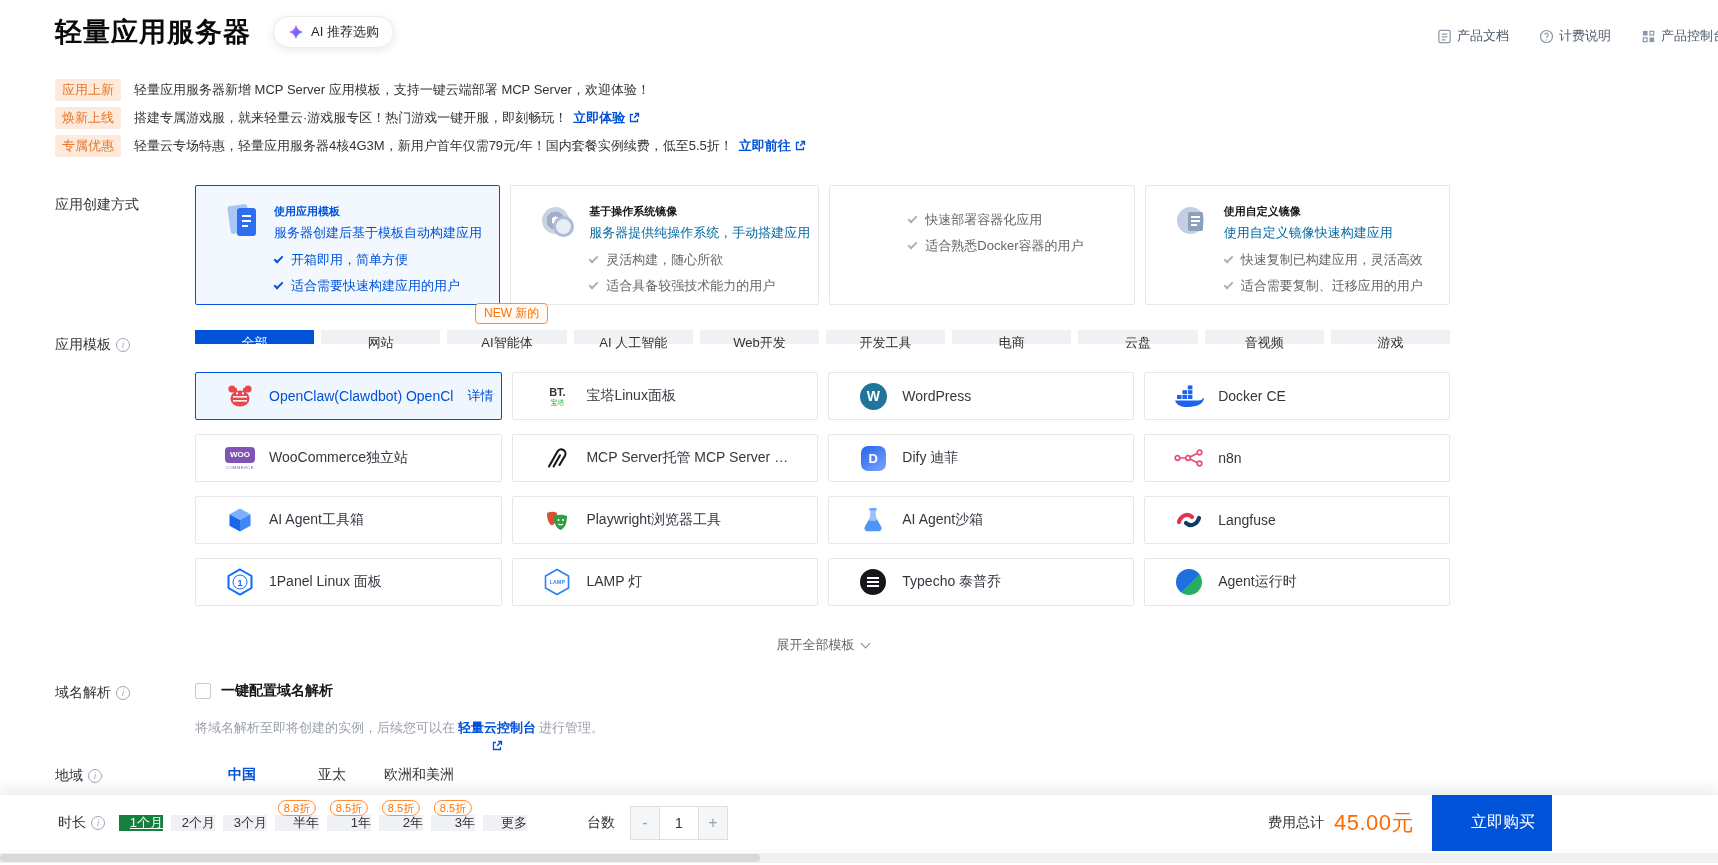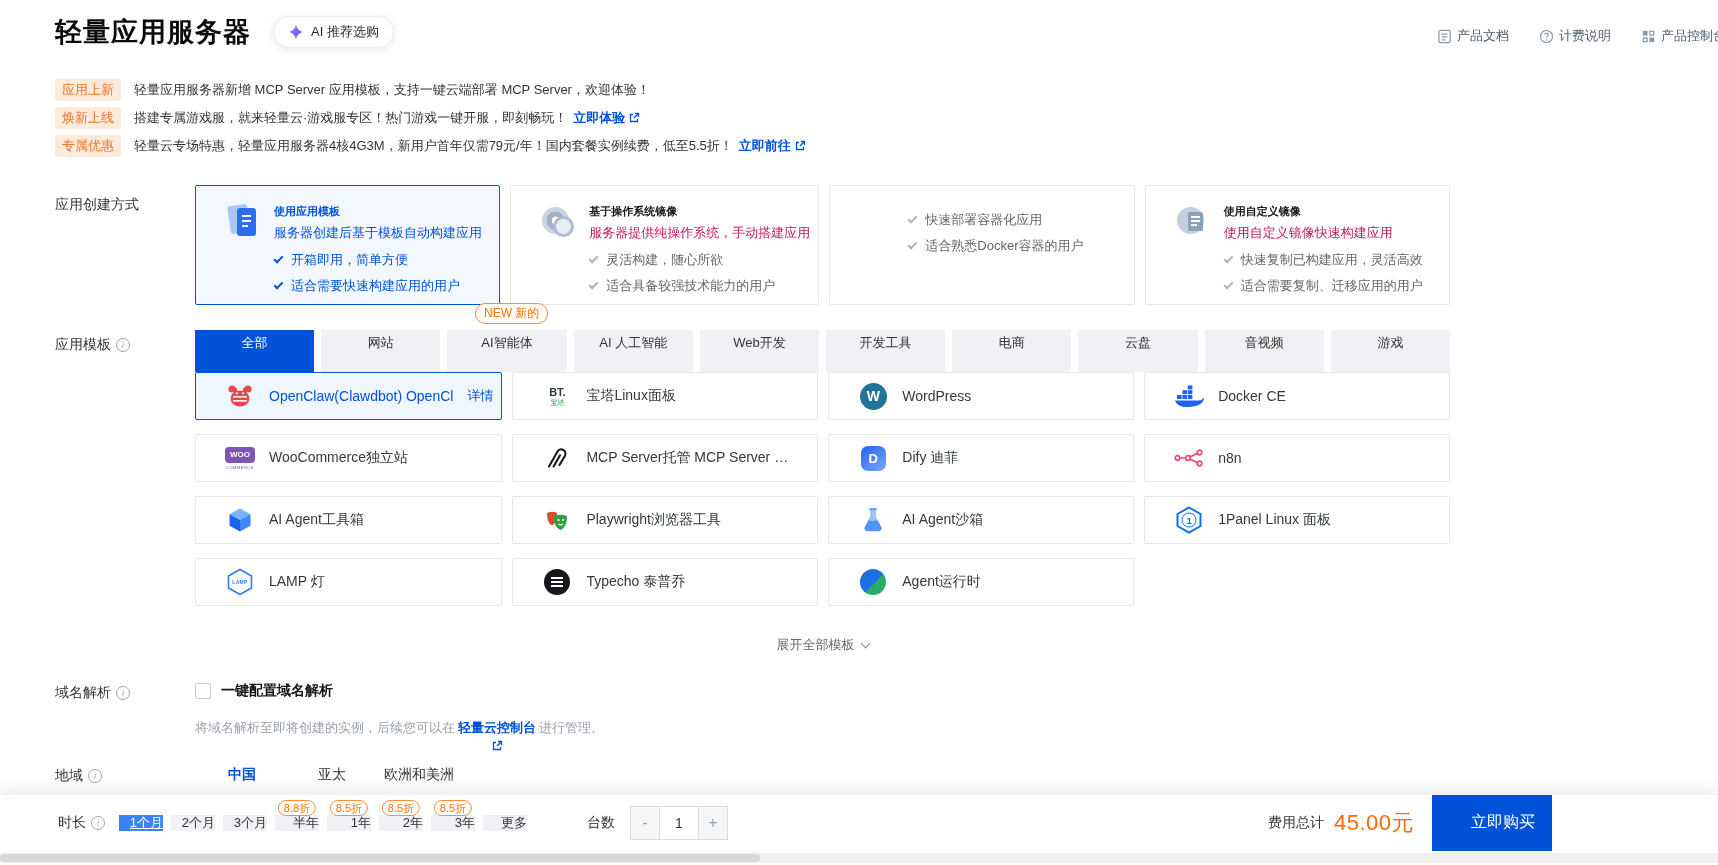--- a/index.html
+++ b/index.html
@@ -32,21 +32,21 @@
   .info::before { content:"i"; }
 
   
   .ccards { position:absolute; top:185px; left:195px; width:1255px; display:grid;
             grid-template-columns:repeat(4,1fr); gap:10px; }
   .ccard { height:120px; border:1px solid #e7e7e7; border-radius:2px; background:#fff; padding:16px 8px 0 28px; cursor:pointer; }
   .ccard.selected { border-color:#0052d9; background:#f3f8fe; }
   .ccard-head { display:flex; }
   .cic { position:relative; width:38px; height:38px; flex:none; margin-right:12px; }
   .ccard-tt { font-size:11px; font-weight:700; color:#14161a; line-height:18px; }
-  .ccard-st { font-size:13px; color:#be185d; margin-top:4px; white-space:nowrap; }
+  .ccard-st { font-size:13px; color:#0369a1; margin-top:4px; white-space:nowrap; }
   .ccard.selected .ccard-tt, .ccard.selected .ccard-st { color:#0052d9; }
   .ccard-pts { margin:9px 0 0 50px; }
   .ccard-pt { display:flex; align-items:center; gap:8px; font-size:13px; color:#666; margin-bottom:8px; white-space:nowrap; }
   .ccard.selected .ccard-pt { color:#0052d9; }
   .check { width:9px; height:5px; border-left:2px solid #a8b2bf; border-bottom:2px solid #a8b2bf;
            transform:rotate(-45deg); margin-top:-3px; flex:none; }
   .ccard.selected .check { border-color:#0052d9; }
 
   .cic-template::before { content:""; position:absolute; left:5px; top:3px; width:20px; height:28px;
       background:#a9c6f5; border-radius:3px; transform:rotate(-8deg); }
@@ -65,24 +65,24 @@
                  linear-gradient(#e8eef6 0 0) 3px 11px/6px 6px no-repeat, #7d93b2; }
   .cic-custom::before { content:""; position:absolute; left:3px; top:5px; width:27px; height:27px; border-radius:50%; background:#c3cfe0; }
   .cic-custom::after { content:""; position:absolute; left:14px; top:10px; width:15px; height:19px; border-radius:2px;
       background:linear-gradient(#fff 0 0) 3px 4px/9px 2px no-repeat,
                  linear-gradient(#fff 0 0) 3px 8px/9px 2px no-repeat,
                  linear-gradient(#fff 0 0) 3px 12px/6px 2px no-repeat, #8ba0bb; }
 
   
   .tabs { position:absolute; top:330px; left:195px; width:1255px; display:grid;
           grid-template-columns:repeat(10,1fr); gap:7px; }
-  .tab { height:42px; line-height:26px; text-align:center; font-size:13px; background:#f0f1f4; color:#333; cursor:pointer; }
+  .tab { height:14px; line-height:26px; text-align:center; font-size:13px; background:#f0f1f4; color:#333; cursor:pointer; }
   .tab.selected { background:#0052d9; color:#fff; }
   .new-badge { position:absolute; top:-27px; left:280px; border:1px solid #ff8d39; color:#ff7200; background:#fffaf4;
-               font-size:12px; line-height:17px; padding:1px 8px; border-radius:10px; white-space:nowrap; }
+               font-size:12px; line-height:17px; padding:1px 8px; border-radius:4px; white-space:nowrap; }
 
   
   .tgrid { position:absolute; top:372px; left:195px; width:1255px; display:grid;
            grid-template-columns:repeat(4,1fr); column-gap:10px; row-gap:14px; }
   .tcard { height:48px; border:1px solid #e7e7e7; border-radius:2px; background:#fff; display:flex;
            align-items:center; padding:0 8px 0 28px; cursor:pointer; }
   .tcard.selected { border-color:#0052d9; background:#f0f6fe; }
   .tname { font-size:14px; color:#33383f; white-space:nowrap; overflow:hidden; }
   .tcard.selected .tname { color:#0052d9; }
   .detail { margin-left:13px; font-size:13px; color:#0052d9; flex:none; cursor:pointer; }
@@ -128,21 +128,21 @@
   .r-gap1 { margin-right:62px; } .r-gap2 { margin-right:38px; }
 
   
   .footer-bar { position:absolute; top:794px; left:0; width:1718px; height:56px; background:#fff; z-index:5;
                 box-shadow:0 -5px 14px rgba(15,35,80,.09); border-top:1px solid #f2f2f2;
                 display:flex; align-items:center; padding-left:58px; }
   .f-label { font-size:14px; color:#333; display:flex; align-items:center; gap:5px; flex:none; }
   .durs { display:flex; gap:8px; margin-left:14px; }
   .dur { position:relative; width:44px; height:16px; background:#f0f1f4; color:#333; font-size:13px;
          display:flex; align-items:center; justify-content:flex-end; cursor:pointer; }
-  .dur.selected { background:#3b82f6; color:#fff;text-decoration:underline; }
+  .dur.selected { background:#15803d; color:#fff;text-decoration:underline; }
   .disc { position:absolute; top:-15px; left:50%; transform:translateX(-50%); background:#fff;
           border:1px solid #ff8d39; color:#ff7200; font-size:11px; line-height:14px; padding:0 5px;
           border-radius:9px; white-space:nowrap; }
   .qty-label { margin-left:60px; }
   .qty { display:flex; margin-left:15px; }
   .qty-btn { width:30px; height:34px; background:#f5f6f8; border:1px solid #dcdee2; color:#97a0ac; font-size:16px;
              display:flex; align-items:center; justify-content:center; cursor:pointer; font-family:inherit; }
   .qty-input { width:38px; height:34px; border:1px solid #dcdee2; border-left:none; border-right:none;
                text-align:center; font-size:14px; color:#333; outline:none; }
   .total-wrap { margin-left:auto; display:flex; align-items:center; }
@@ -428,20 +428,29 @@
     <div class="tcard">
       <span class="ic">
         <svg width="22" height="26" viewBox="0 0 22 26">
             <path d="M8.6 2.5 h4.8 v7 l5.8 10.2 a3 3 0 0 1 -2.6 4.5 H5.4 a3 3 0 0 1 -2.6 -4.5 L8.6 9.5 Z" fill="#4f95f7"></path>
             <path d="M8.6 2.5 h4.8 v7 l2 3.5 c-3 1.4 -6 1.4 -8.8 0 l2 -3.5 Z" fill="#9cc4fb"></path>
             <rect x="7.2" y="1" width="7.6" height="2.6" rx="1.3" fill="#6ea7f8"></rect>
           </svg>
       </span>
       <span class="tname">AI Agent沙箱</span>
     </div>
+    <div class="tcard">
+      <span class="ic">
+        <svg width="28" height="20" viewBox="0 0 28 20" fill="none" stroke-linecap="round">
+            <path d="M4 12 C6 5 13 3 17 7" stroke="#e0334c" stroke-width="4.2"></path>
+            <path d="M24 8 C22 15 15 17 11 13" stroke="#123a63" stroke-width="4.2"></path>
+          </svg>
+      </span>
+      <span class="tname">Langfuse</span>
+    </div>
 
     <div class="tcard">
       <span class="ic ic-1p">
         <svg width="26" height="28" viewBox="0 0 26 28">
             <polygon points="13,1.5 24.5,8 24.5,20 13,26.5 1.5,20 1.5,8" fill="none" stroke="#0b6cff" stroke-width="2"></polygon>
           </svg>
       </span>
       <span class="tname">1Panel Linux 面板</span>
     </div>
     <div class="tcard">

